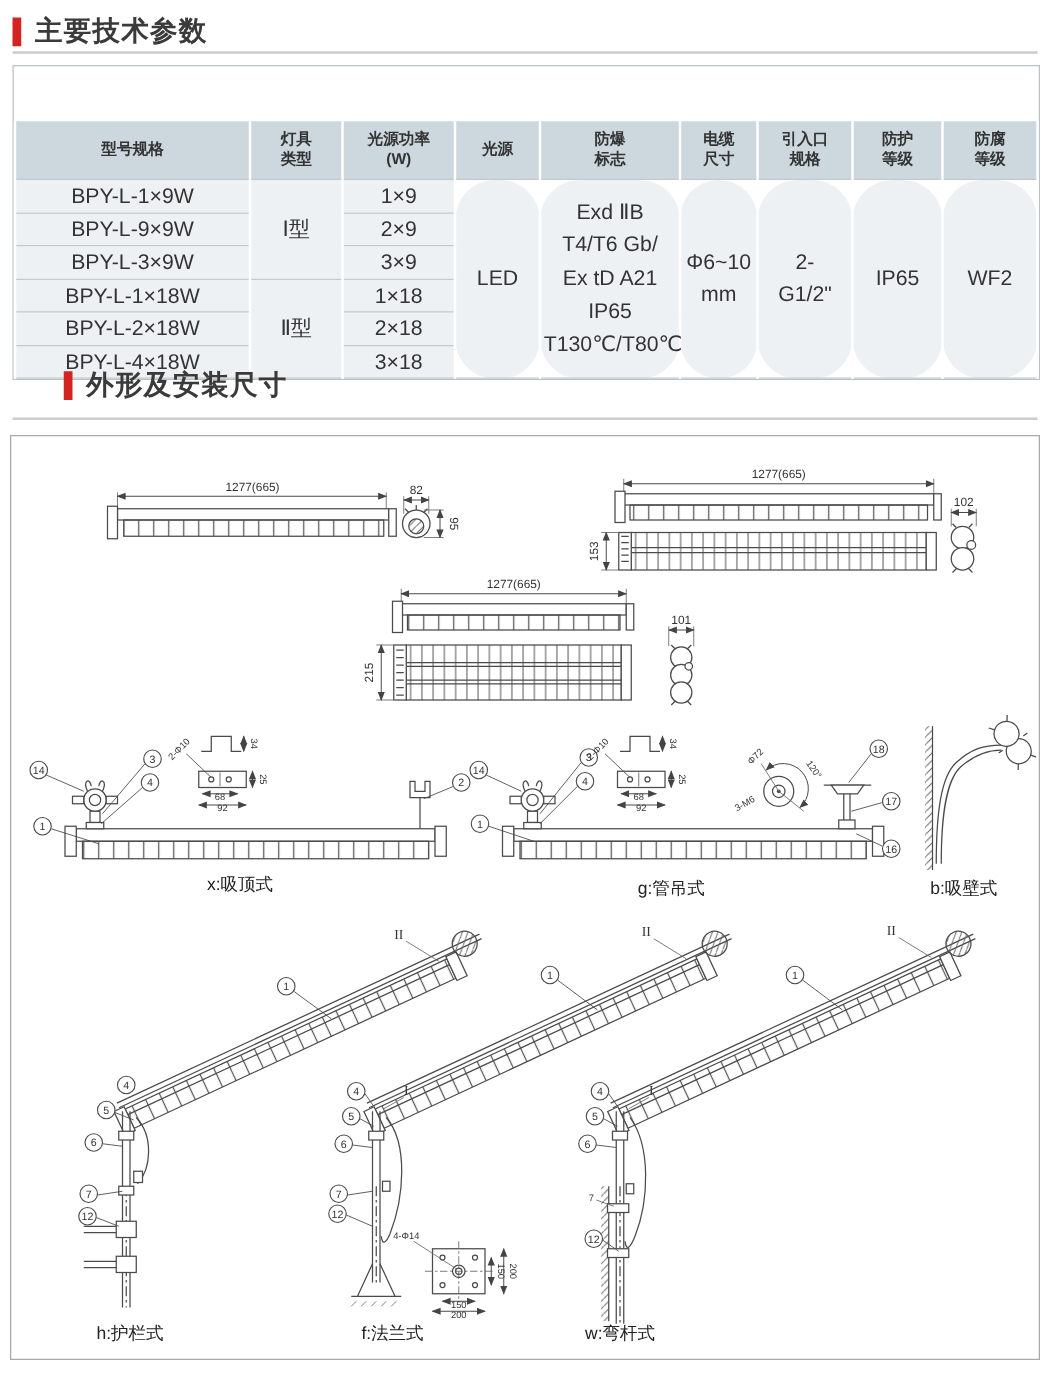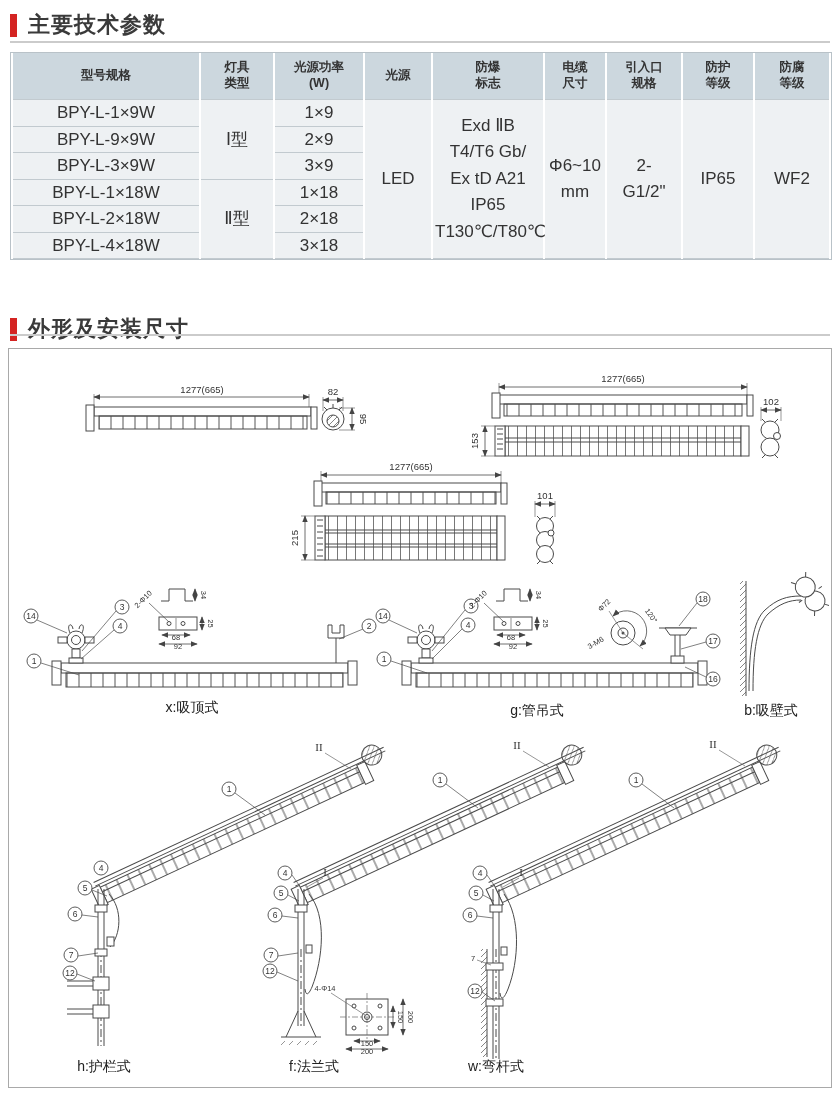--- a/index.html
+++ b/index.html
@@ -5,28 +5,28 @@
   html,body{margin:0;padding:0;background:#fff;}
   .page{position:relative;width:840px;height:1102px;background:#fff;overflow:hidden;
         font-family:"Liberation Sans","DejaVu Sans",sans-serif;color:#333;}
   
   .sec{position:absolute;left:10px;display:flex;align-items:center;}
   .sec .bar{width:7px;height:23px;background:#d42422;margin-right:11px;}
   .sec .ttl{font-size:22px;font-weight:bold;color:#3a3a3a;letter-spacing:1px;}
   .rule{position:absolute;left:10px;width:820px;border-top:2px solid #cbcbcb;height:0;}
   
   .tblwrap{position:absolute;left:10px;top:52px;width:820px;border:1px solid #b9c2c8;}
-  table.spec{border-collapse:collapse;width:100%;table-layout:fixed;}
+  table.spec{border-collapse:collapse;width:100%;table-layout:fixed;margin-top:44px;}
   table.spec th,table.spec td{border-left:2px solid #fff;border-right:2px solid #fff;
         text-align:center;vertical-align:middle;padding:0 2px;}
   table.spec th{background:#ccd7de;font-size:12.5px;font-weight:bold;height:46px;
         white-space:pre-line;line-height:1.25;}
   table.spec td{background:#eef1f3;font-size:17px;height:25px;
         border-top:1px solid #c2cacf;border-bottom:1px solid #c2cacf;white-space:pre-line;line-height:1.5;}
-  table.spec td.merged{line-height:1.55;}
+  table.spec td.merged{line-height:1.55;border-radius:32px;}
   .note{position:absolute;left:12px;top:258px;font-size:13px;font-weight:bold;color:#e60012;}
   
   .box{position:absolute;left:8px;top:348px;width:822px;height:738px;border:1px solid #a9a9a9;background:#fff;}
   svg{display:block;}
   svg .ln{stroke:#4a4a4a;stroke-width:1;fill:none;}
   svg .thin{stroke:#6a6a6a;stroke-width:.7;fill:none;}
   svg .dim{stroke:#4a4a4a;stroke-width:.8;fill:none;}
   svg .d{stroke:none;fill:#333;font-size:9.5px;font-family:"Liberation Sans",sans-serif;text-anchor:middle;}
   svg .dd{stroke:none;fill:#333;font-size:7.5px;font-family:"Liberation Sans",sans-serif;text-anchor:middle;}
   svg .lbl{stroke:none;fill:#222;font-size:14px;font-family:"Liberation Sans",sans-serif;text-anchor:middle;}
@@ -113,21 +113,21 @@
     </tr>
     <tr>
       <td>BPY-L-4×18W</td>
       <td>3×18</td>
     </tr>
   </tbody>
       </table>
   </div>
 
 
-  <div class="sec" style="top:314px;">
+  <div class="sec" style="top:293px;margin-left:41px;">
     <div class="bar"></div>
     <div class="ttl">外形及安装尺寸</div>
   </div>
   <div class="rule" style="top:334px;"></div>
 
   <div class="box">
   <svg width="820" height="736" viewBox="0 0 820 736">
     <defs>
       <marker id="ar" viewBox="0 0 10 10" refX="9" refY="5" markerWidth="9" markerHeight="9" orient="auto-start-reverse">
         <path d="M0 1 L10 5 L0 9 z" fill="#444"></path>

